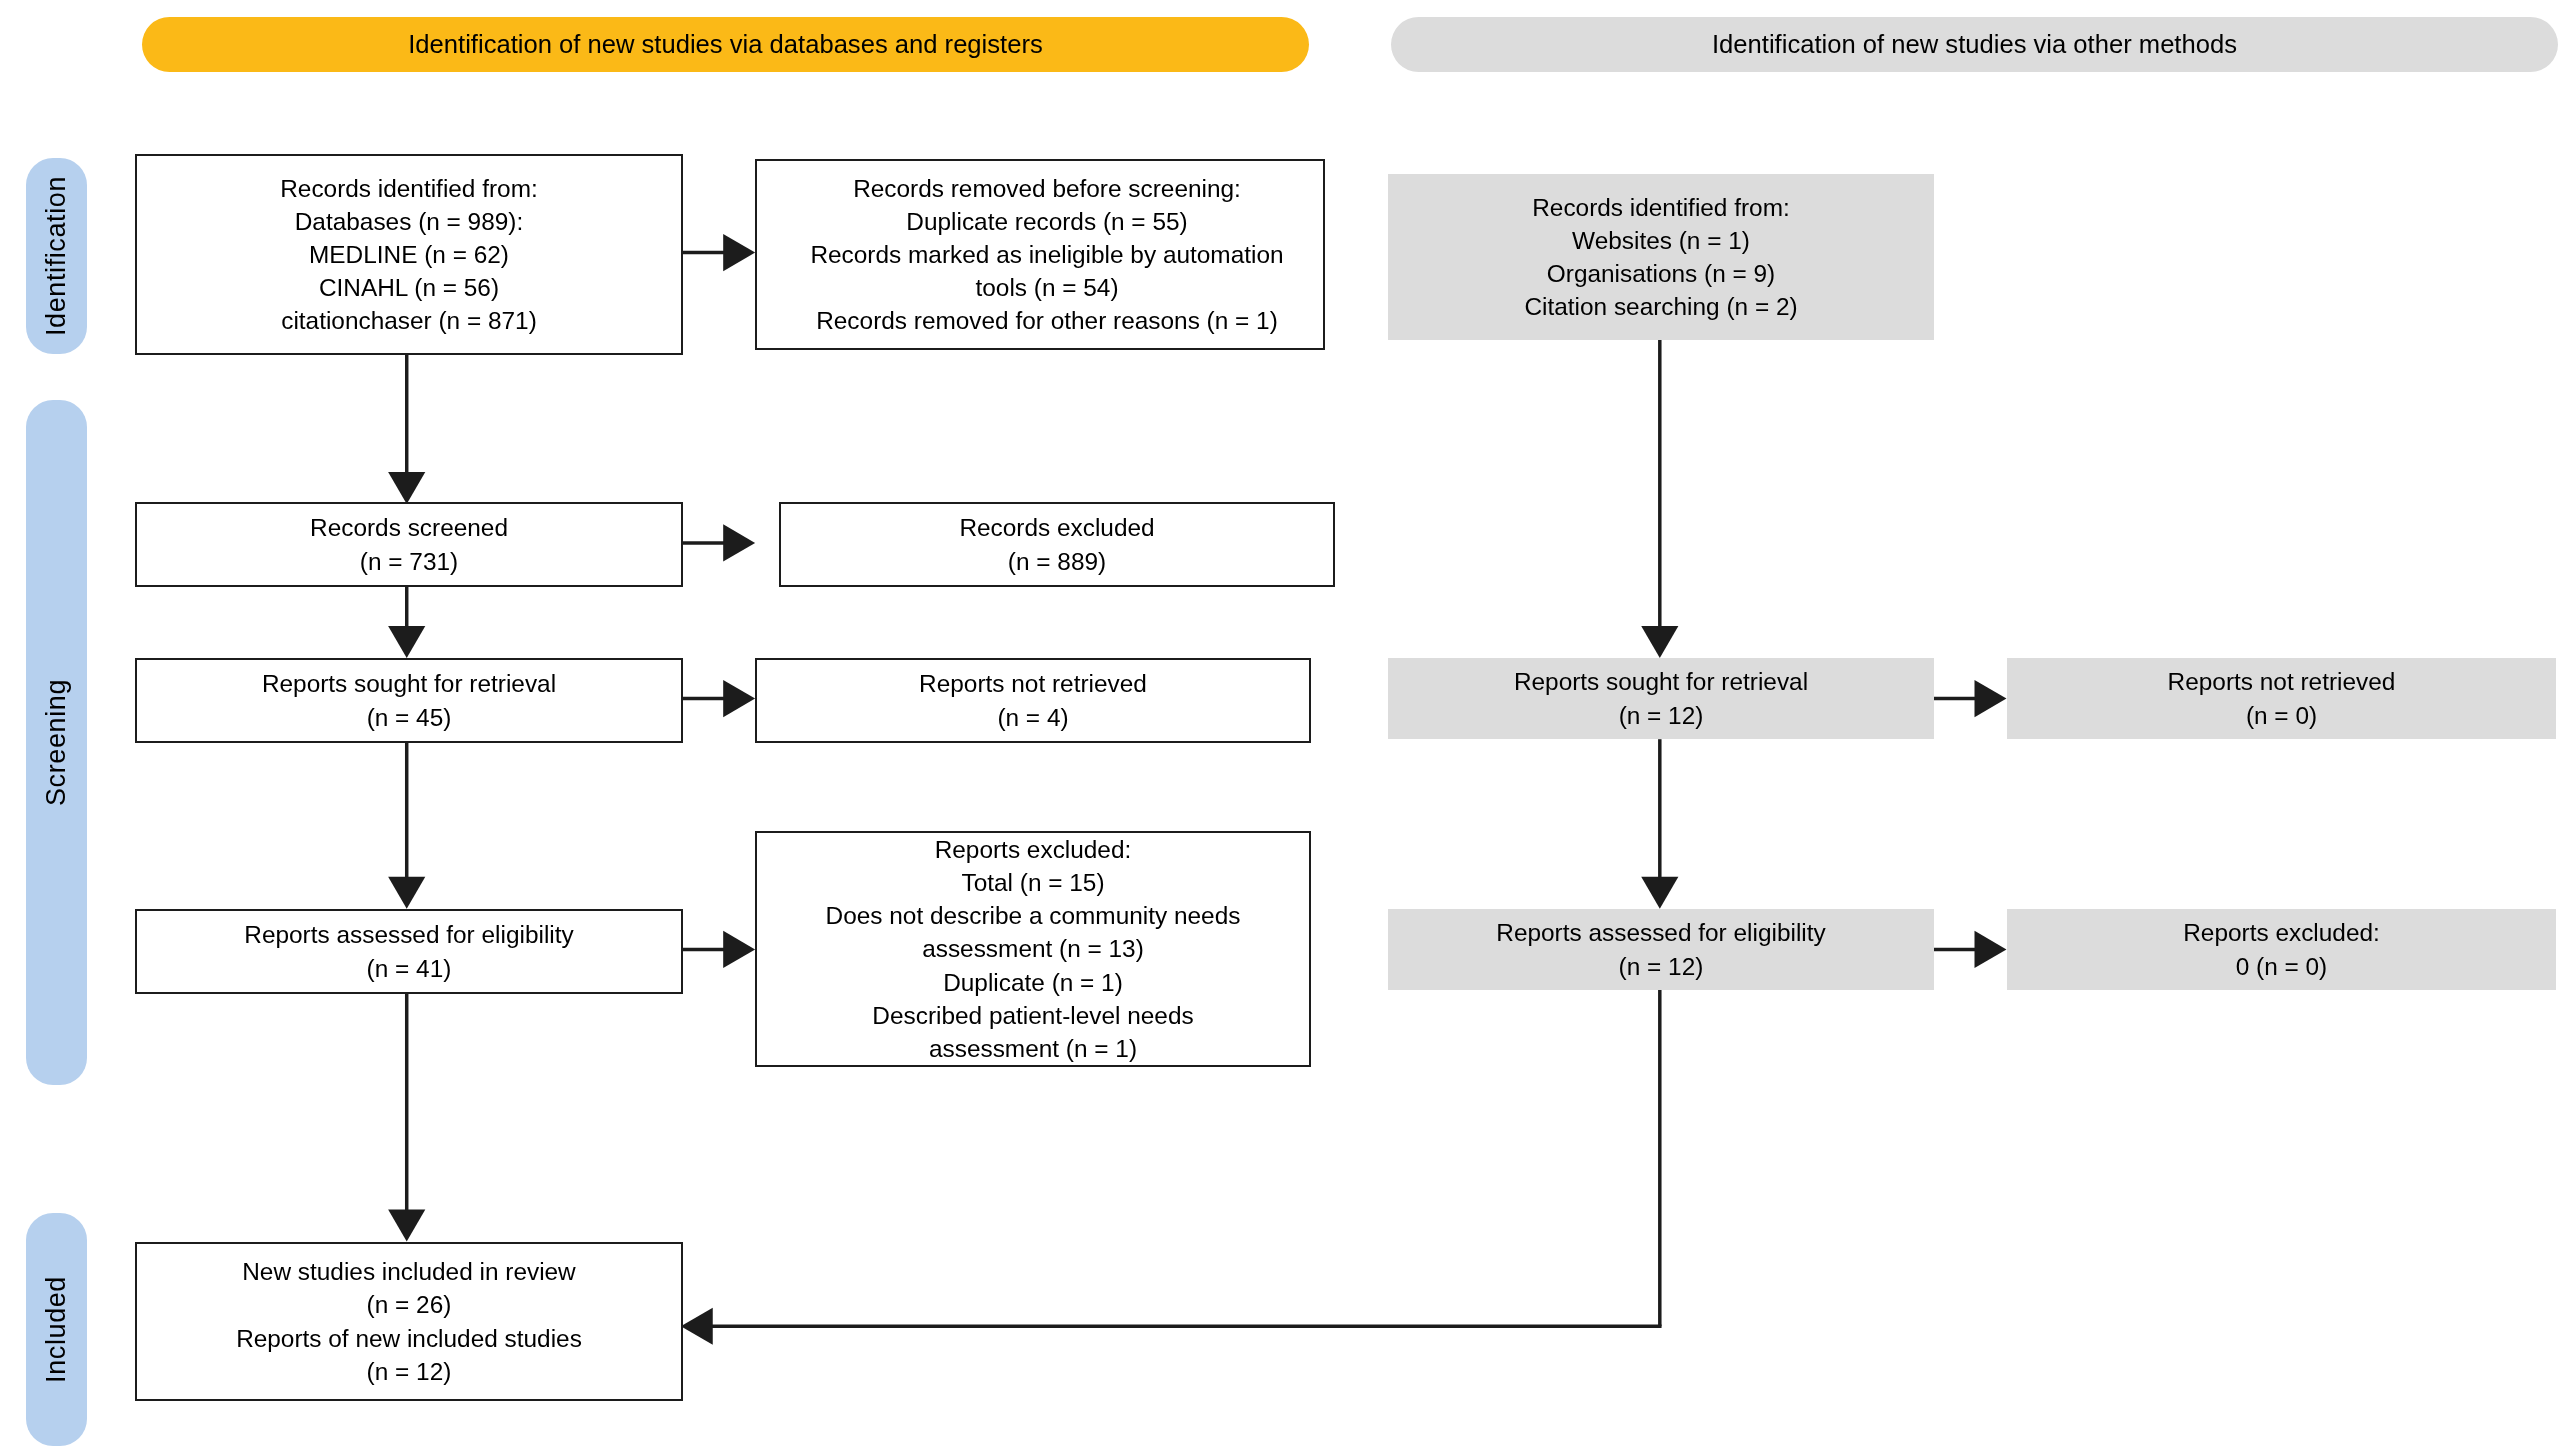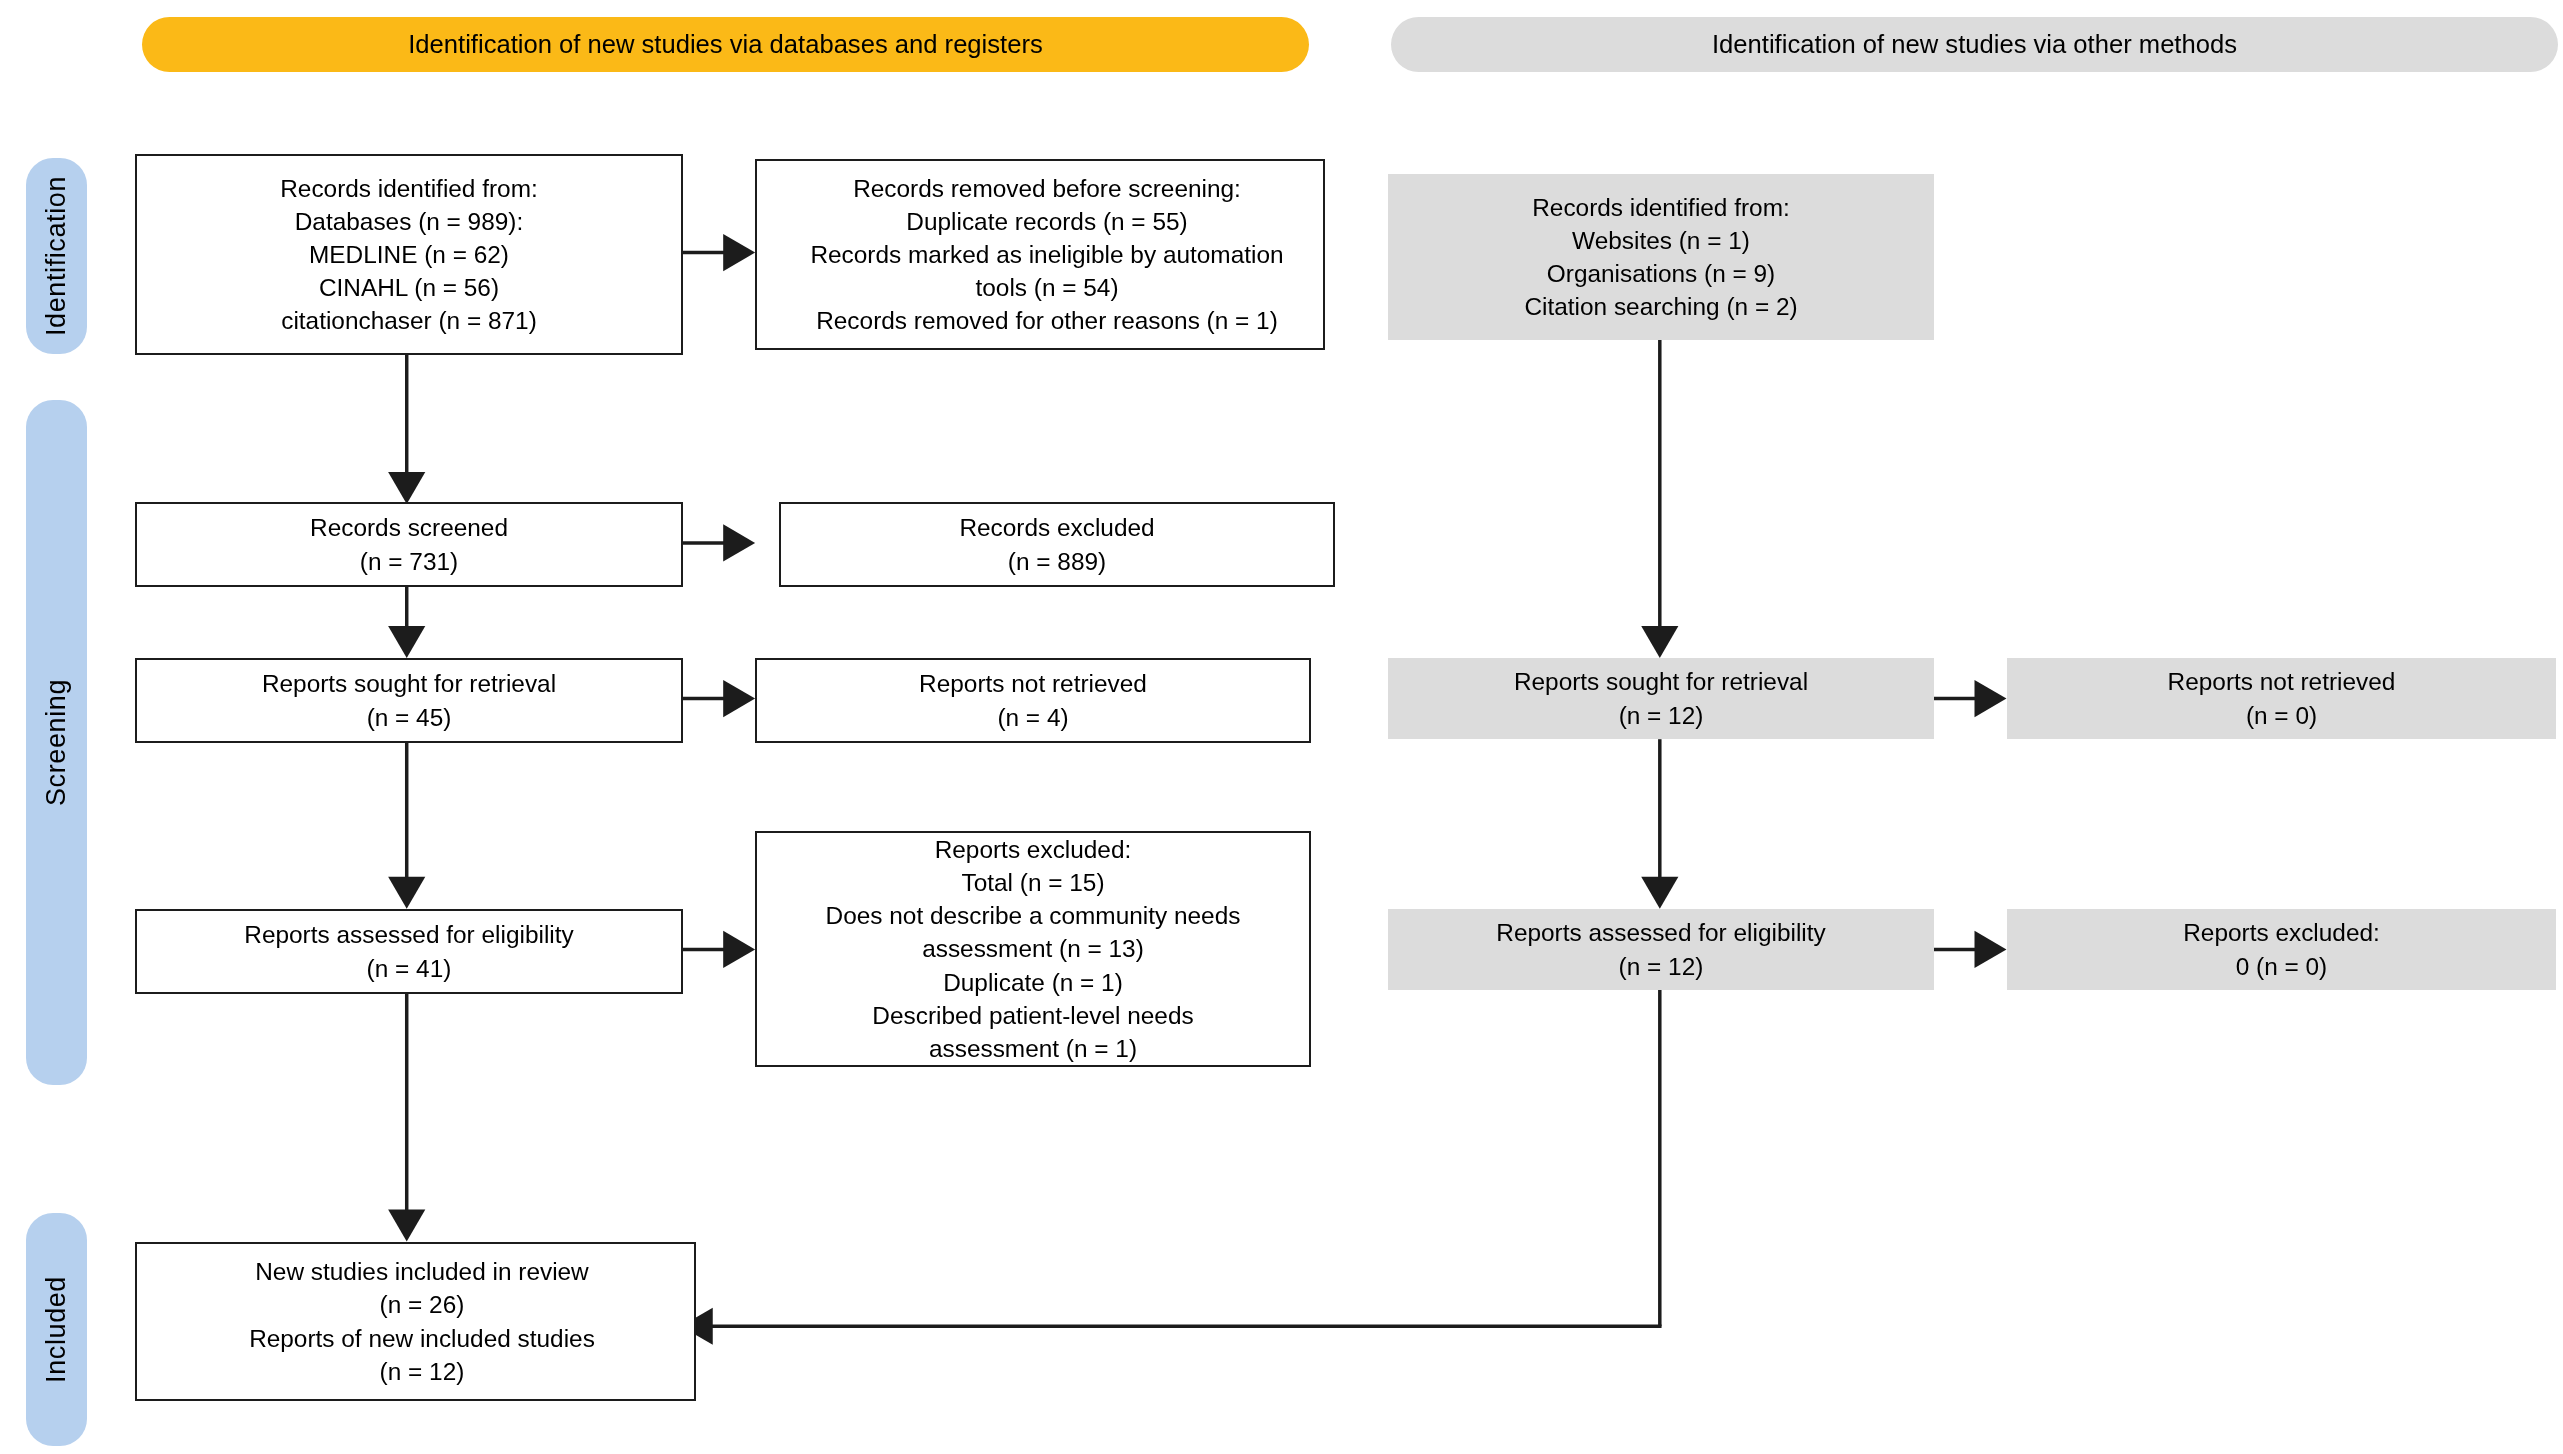--- a/index.html
+++ b/index.html
@@ -188,21 +188,21 @@
   </div>
   <div class="box gray" style="left:1388px;top:909px;width:546px;height:81px;">
     <div class="box-text">Reports assessed for eligibility
 (n = 12)</div>
   </div>
   <div class="box gray" style="left:2007px;top:909px;width:549px;height:81px;">
     <div class="box-text">Reports excluded:
 0 (n = 0)</div>
   </div>
 
-  <div class="box white" style="left:135px;top:1242px;width:544px;height:155px;padding-left:13px;">
+  <div class="box white" style="left:135px;top:1242px;width:544px;height:155px;">
     <div class="box-text">New studies included in review
 (n = 26)
 Reports of new included studies
 (n = 12)</div>
   </div>
 
 </div>
 
 
 </body></html>

